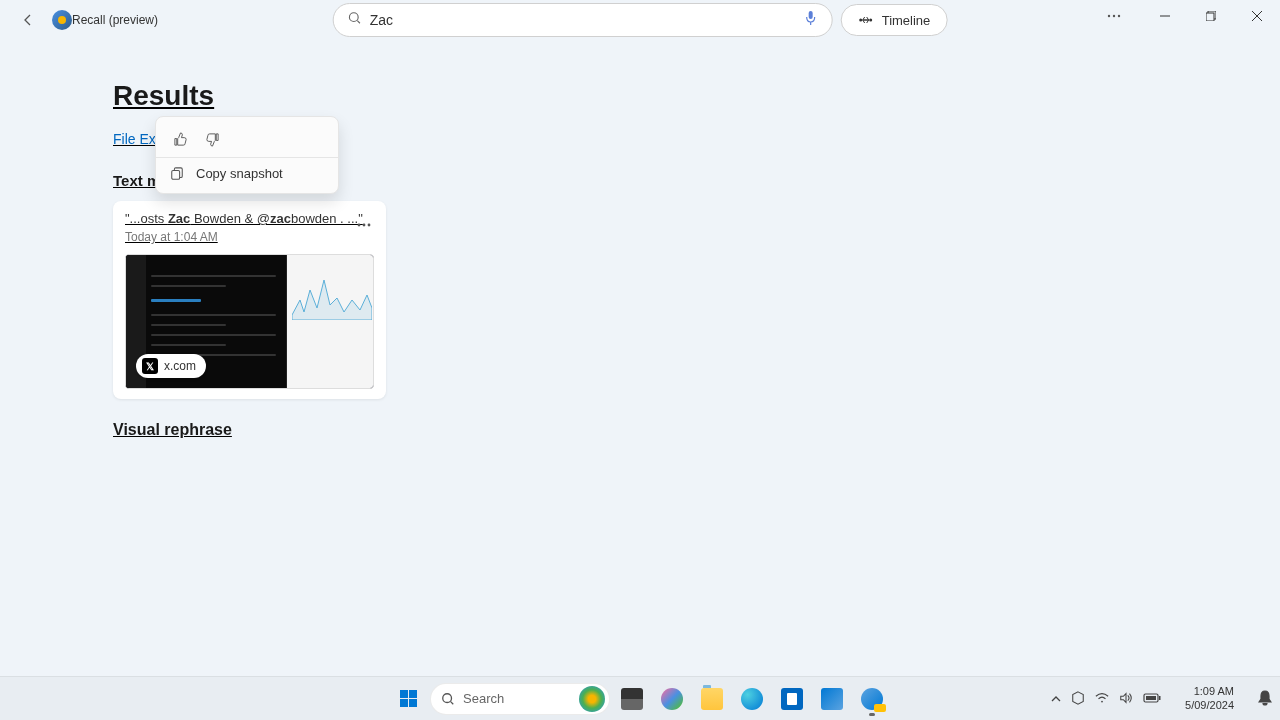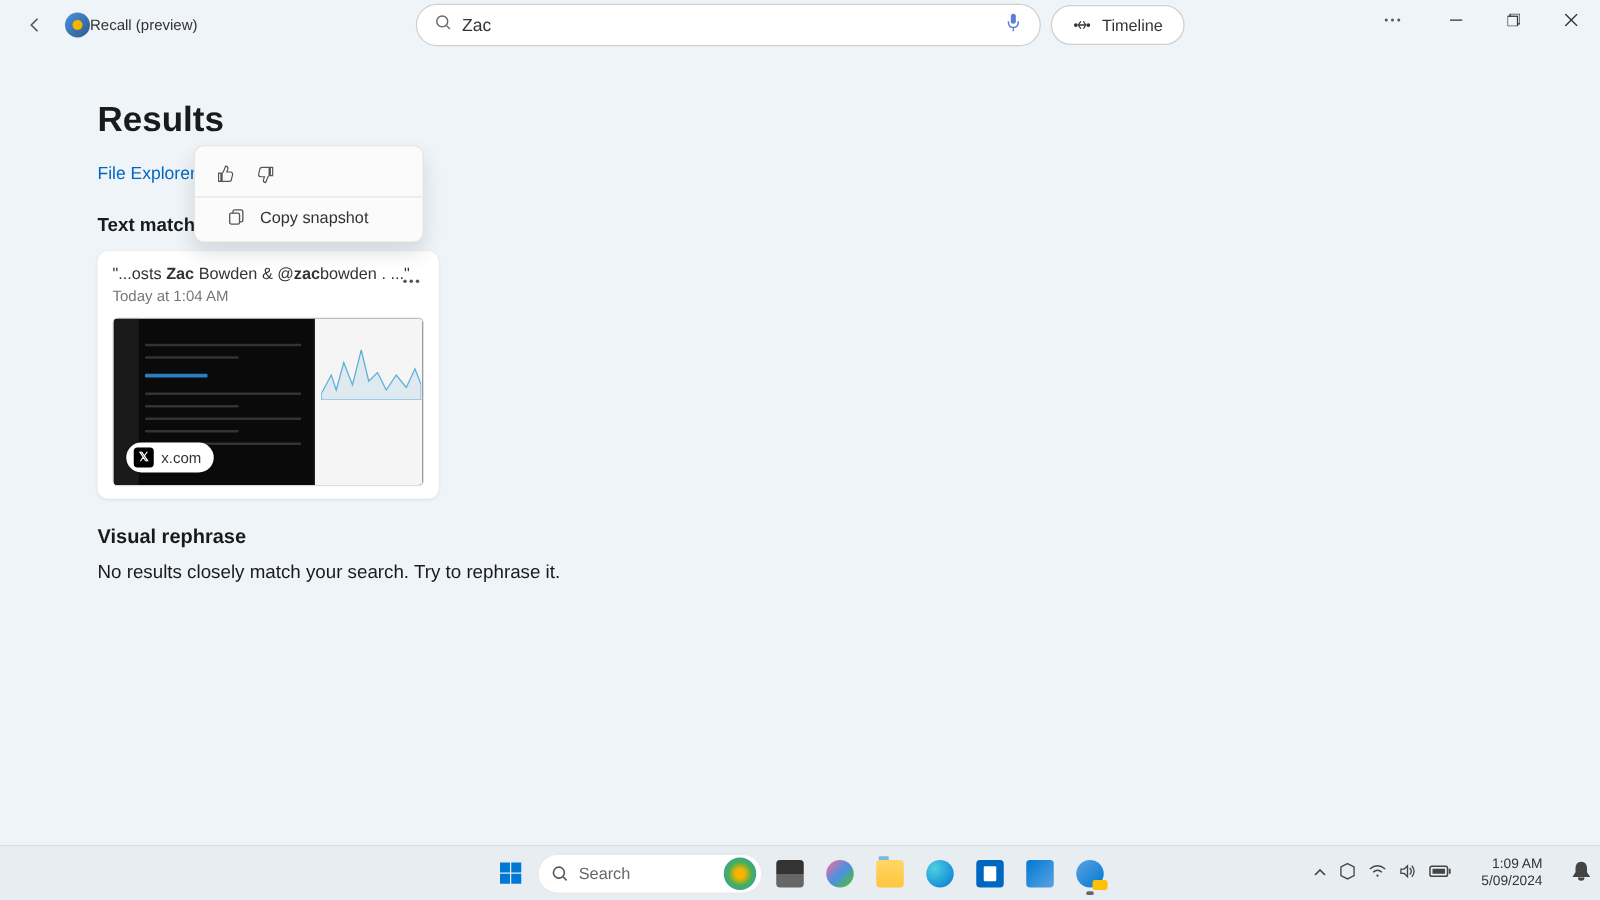--- a/index.html
+++ b/index.html
@@ -114,21 +114,22 @@
       display: flex;
       align-items: center;
       justify-content: center;
       cursor: pointer;
     }
     .more-btn {
       margin-right: 8px;
       width: 40px;
     }
     .main {
-      padding: 40px 78px 0;
+      padding: 40px 113px 0;
+      text-decoration: underline;
     }
     .results-title {
       font-size: 28px;
       font-weight: 600;
       color: #1a1a1a;
       margin-bottom: 18px;
     }
     .file-explorer-link {
       color: #0067c0;
       font-size: 14px;
@@ -294,21 +295,21 @@
       align-items: center;
       justify-content: center;
       border-radius: 4px;
       cursor: pointer;
       color: #555;
     }
     .context-item {
       display: flex;
       align-items: center;
       gap: 12px;
-      padding: 8px 26px;
+      padding: 8px 14px;
       font-size: 13px;
       color: #333;
       cursor: pointer;
     }
     .context-item svg, .ci-icon { color: #555; }
     
     .taskbar {
       position: absolute;
       bottom: 0;
       left: 0;
@@ -531,21 +532,20 @@
         </svg>
       </div>
       <div class="source-pill">
         <div class="x-icon">𝕏</div>
         <span>x.com</span>
       </div>
     </div>
   </div>
 
   <h2 class="visual-matches-title">Visual rephrase</h2>
-  <p class="no-results">No results closely match your search. Try to rephrase it.</p>
 </div>
 
 <div class="context-menu">
   <div class="context-feedback">
     <div class="fb-btn">
       <svg width="15" height="15" viewBox="0 0 16 16">
           <path d="M2 7 L2 14 L4 14 L4 7 Z M5 14 L11 14 Q13 14 13 12 L14 8 Q14 6 12 6 L9 6 L10 3 Q10 1 8 1 L6 6 L5 7 Z" stroke="currentColor" stroke-width="1" fill="none"></path>
         </svg>
     </div>
     <div class="fb-btn">

